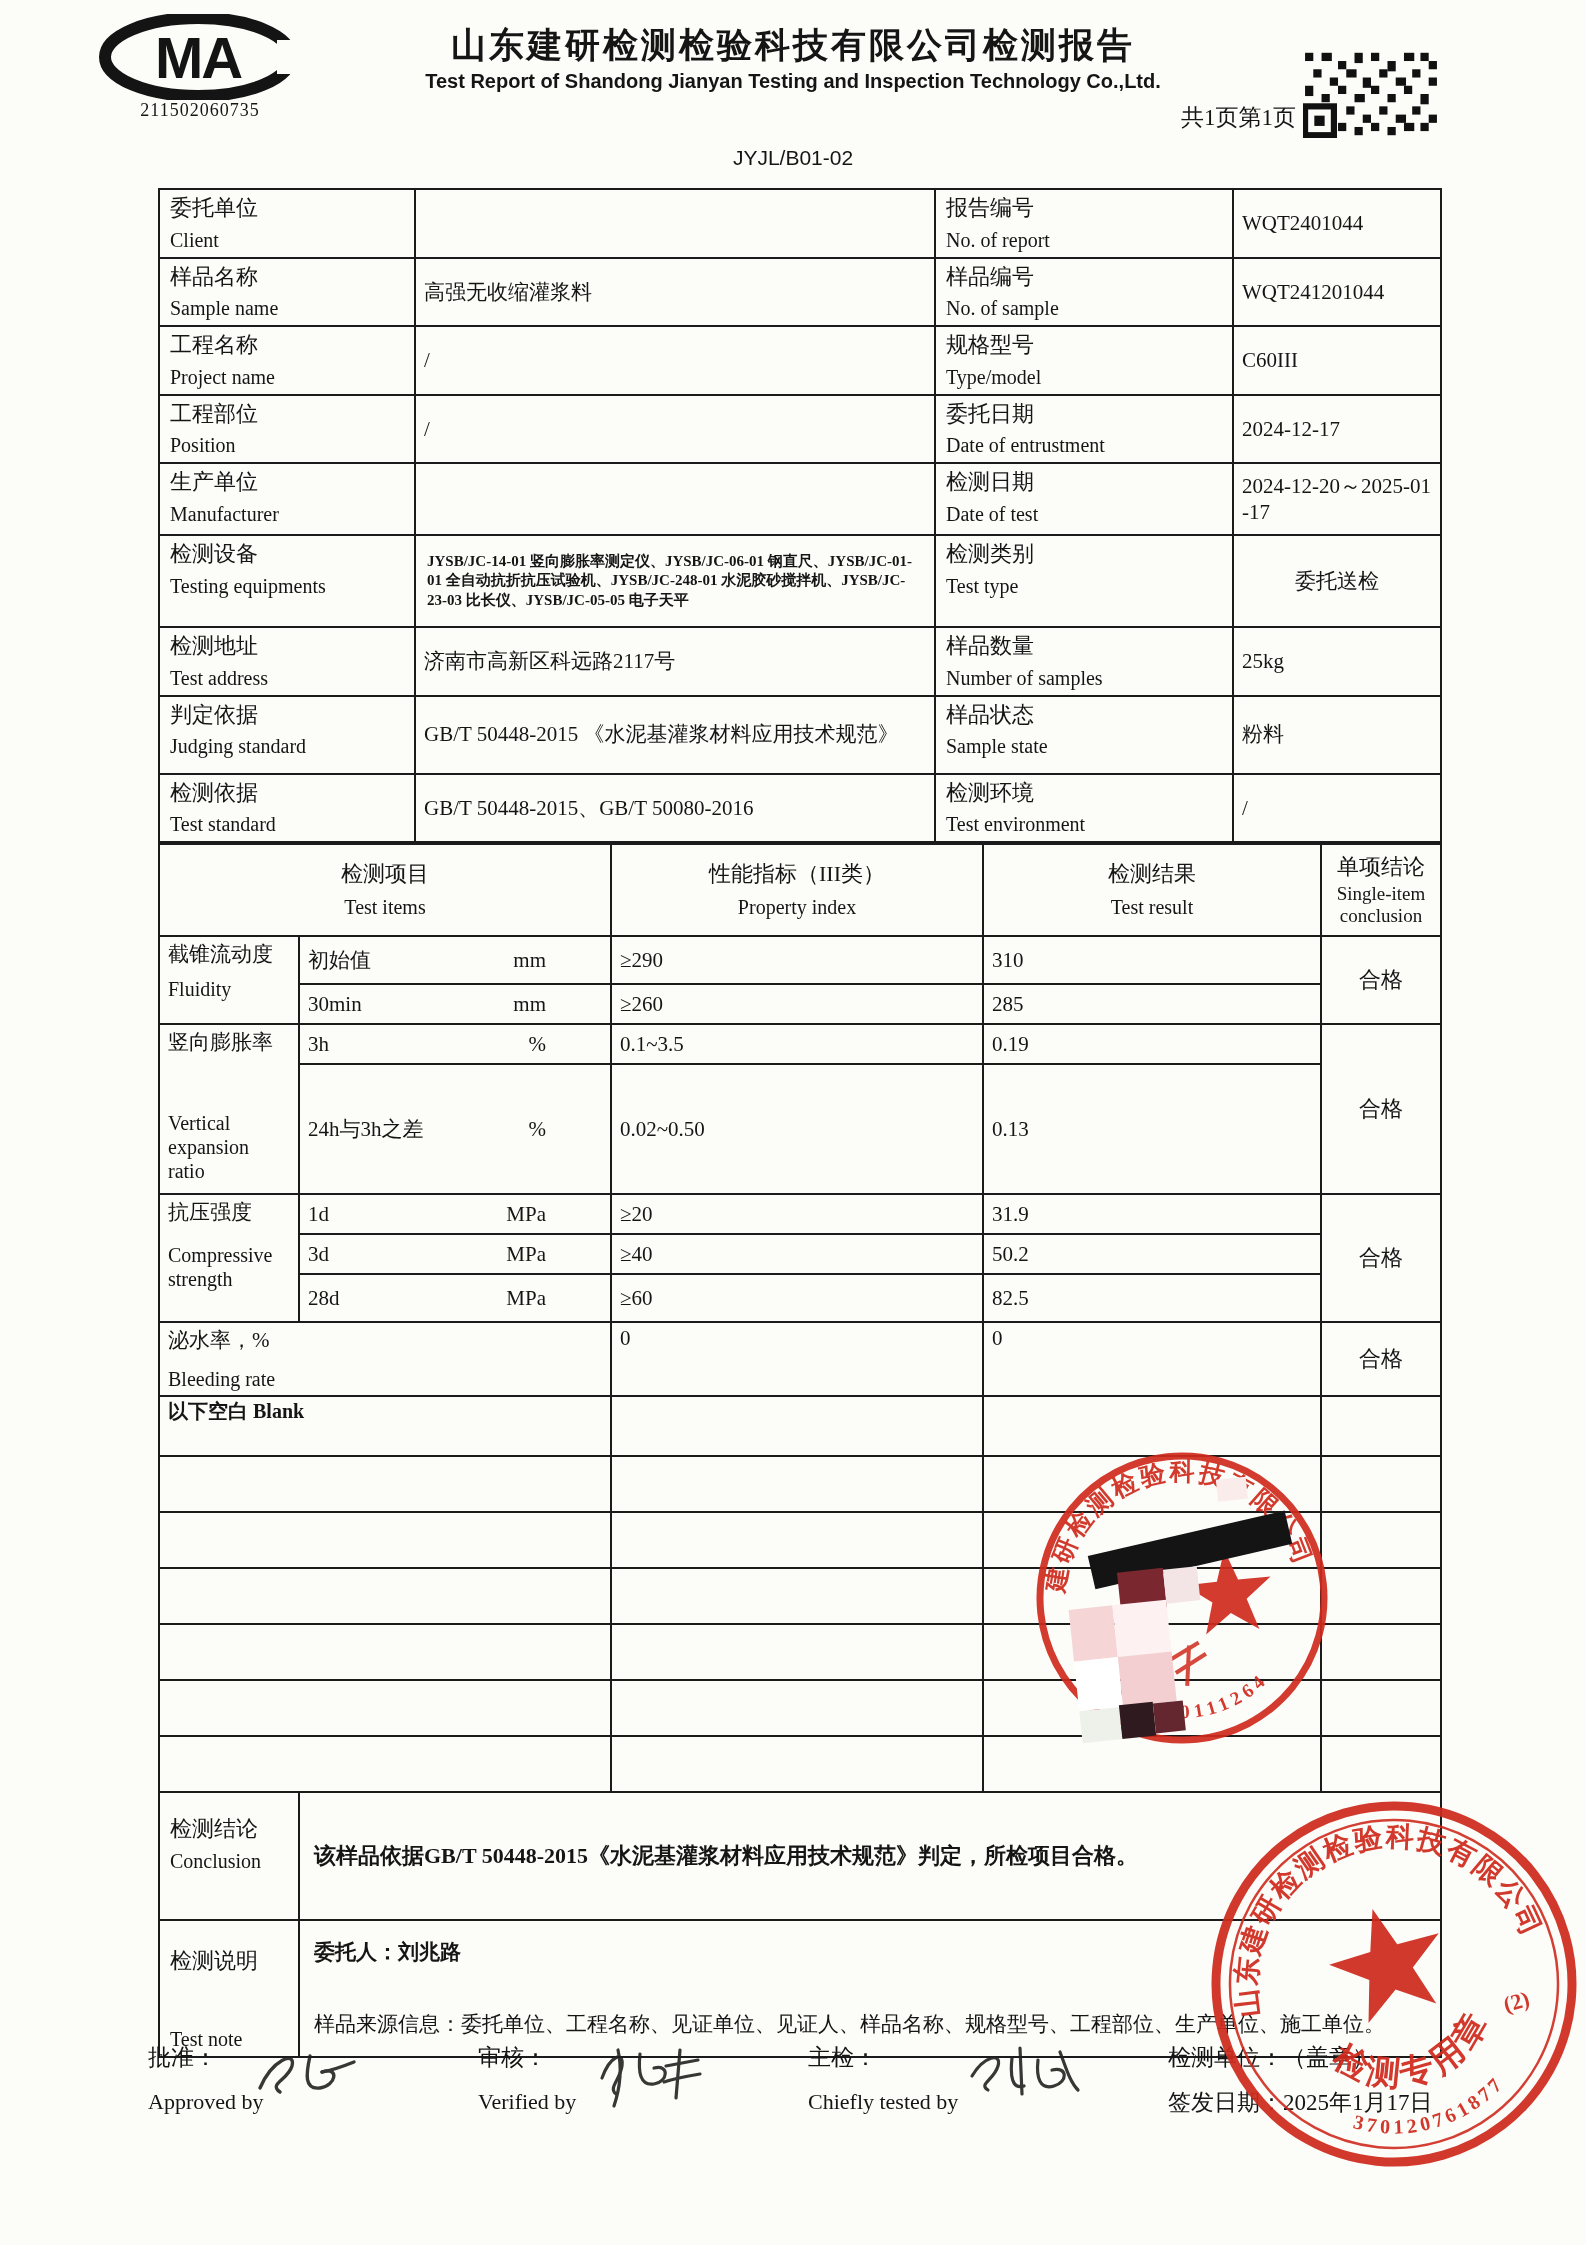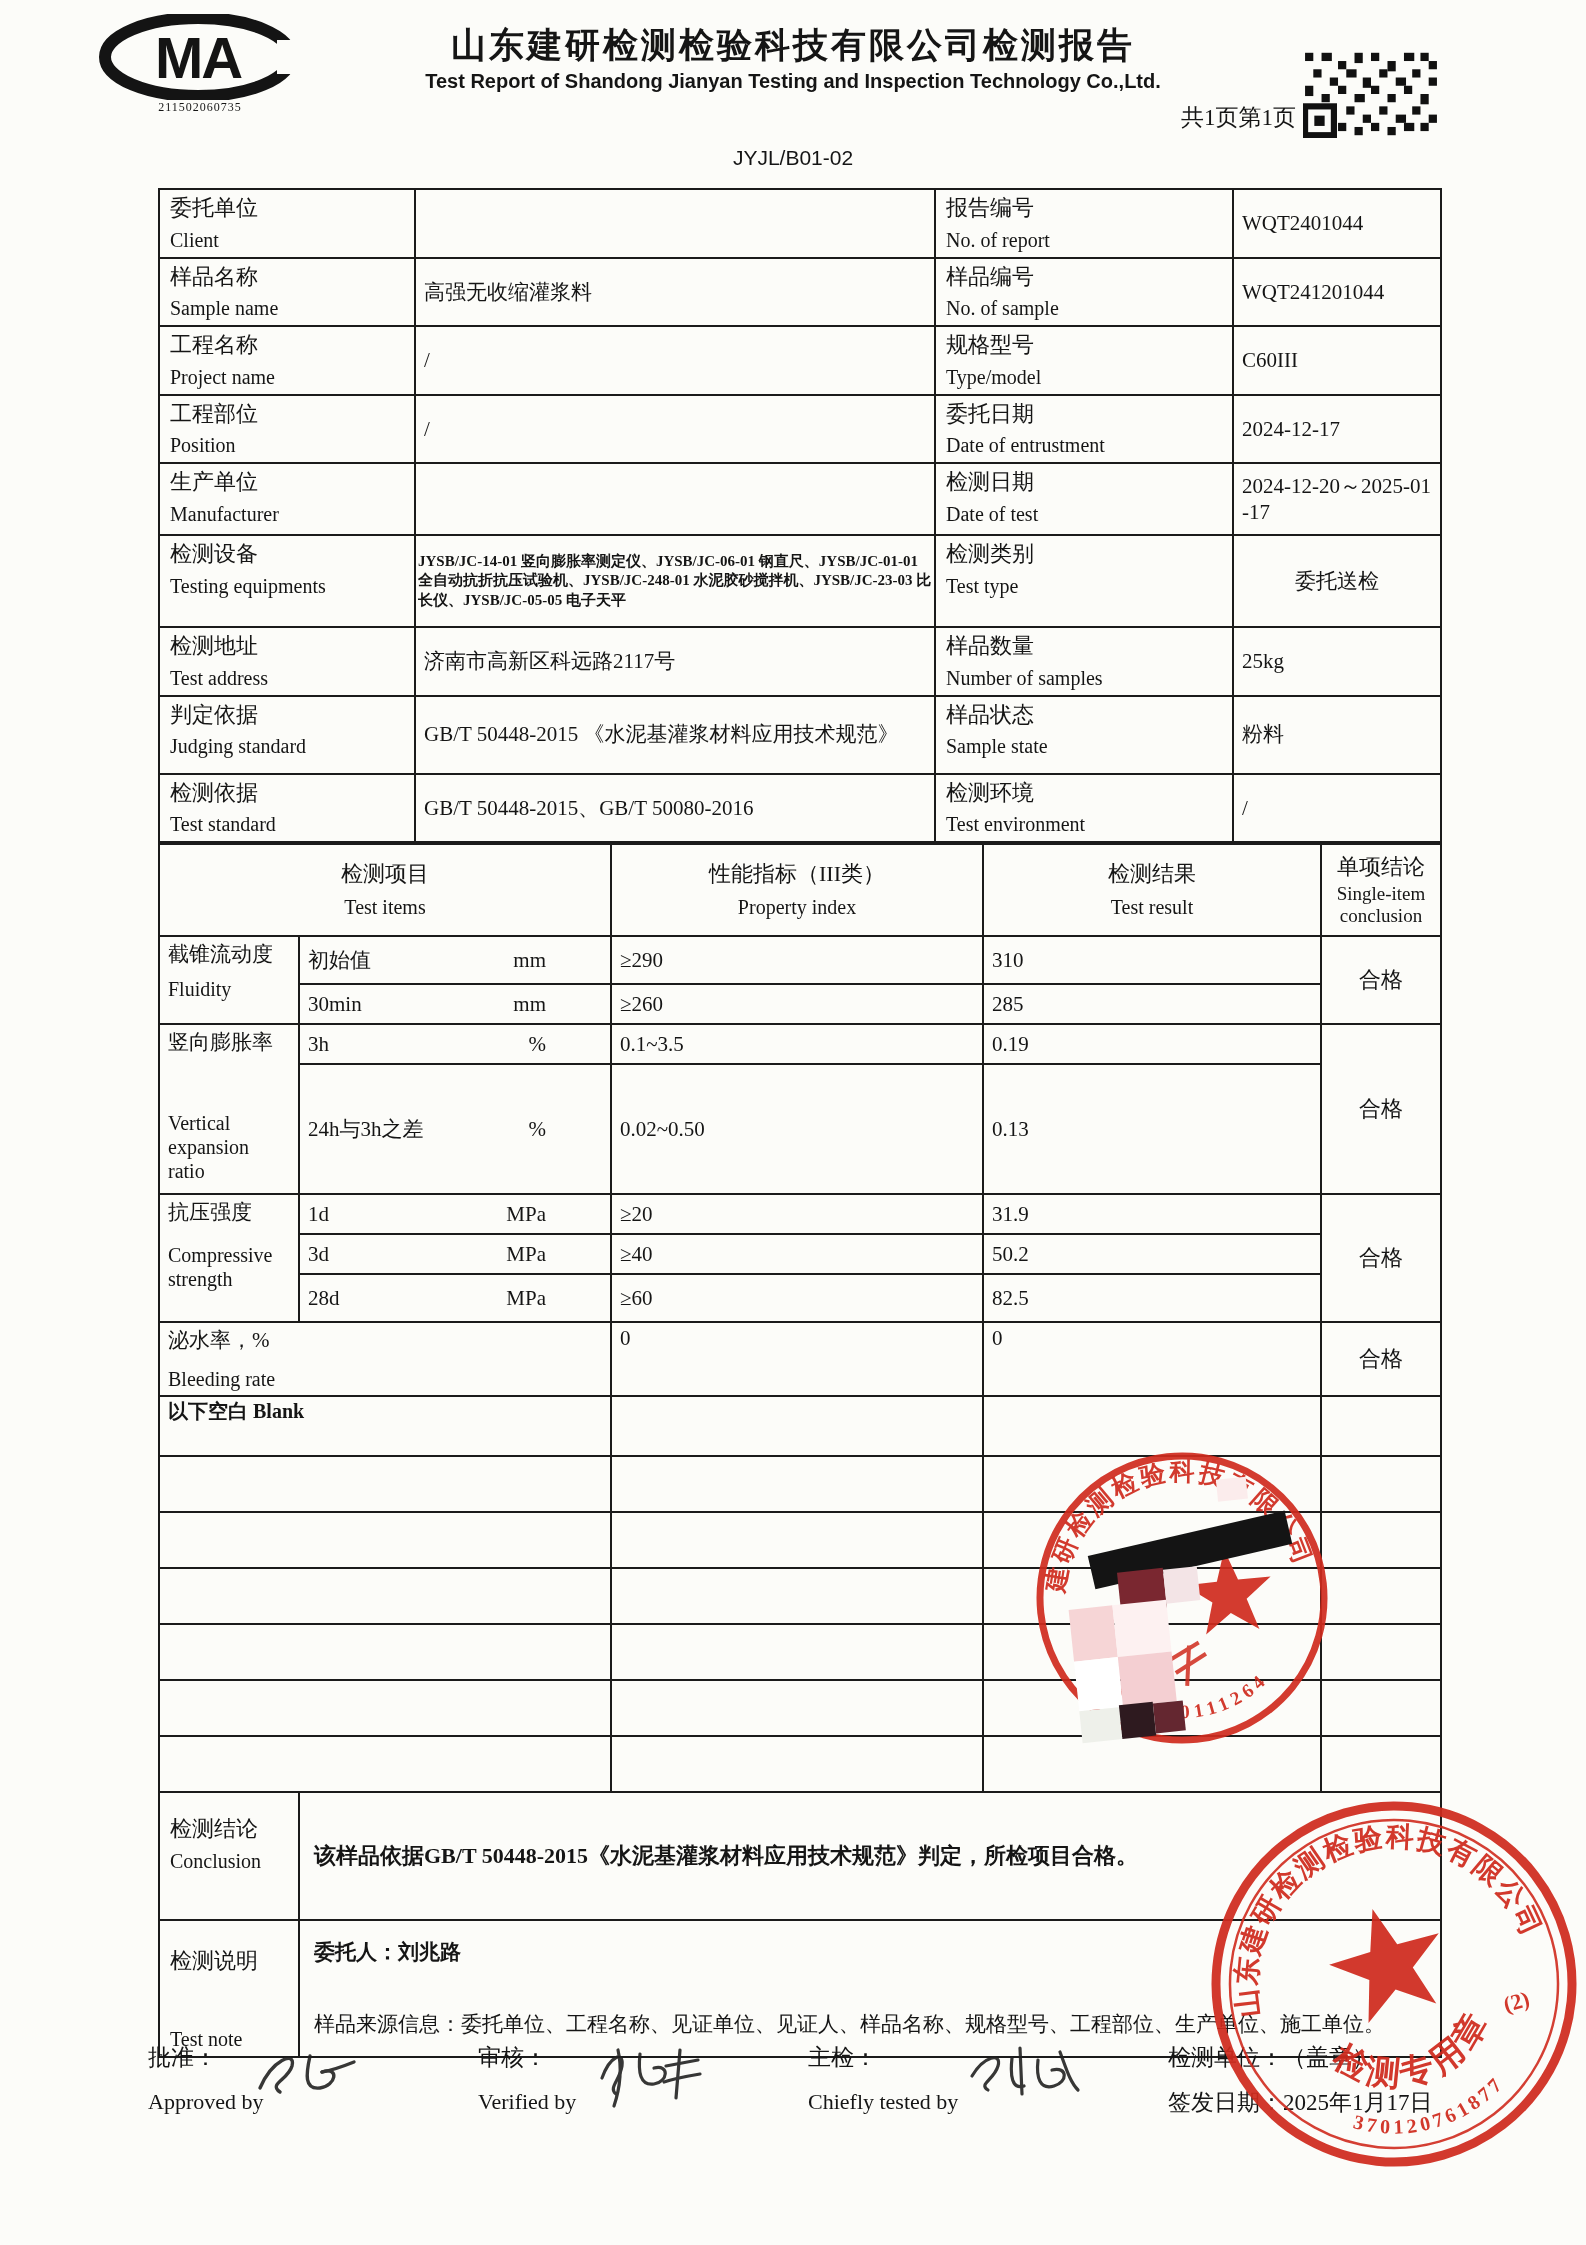--- a/index.html
+++ b/index.html
@@ -1,40 +1,40 @@
 <!DOCTYPE html>
 <html><head>
 <meta charset="utf-8">
 <style>
   html,body{margin:0;padding:0;background:#9a9a9a;}
   .page{position:relative;width:1586px;height:2245px;margin:0 auto;background:#fcfcf9;
         font-family:"Liberation Serif","DejaVu Serif",serif;color:#151515;overflow:hidden;}
   
   .cma{position:absolute;left:95px;top:14px;width:210px;text-align:center;}
-  .cma-num{font-size:12px;letter-spacing:1px;margin-top:-4px;}
+  .cma-num{font-size:18px;letter-spacing:1px;margin-top:-4px;}
   .title-cn{position:absolute;left:0;right:0;top:22px;text-align:center;
             font-size:35px;font-weight:700;letter-spacing:3px;}
   .title-en{position:absolute;left:0;right:0;top:70px;text-align:center;
             font-family:"Liberation Sans","DejaVu Sans",sans-serif;font-size:20px;font-weight:700;}
   .doc-code{position:absolute;left:0;right:0;top:146px;text-align:center;
             font-family:"Liberation Sans","DejaVu Sans",sans-serif;font-size:21px;}
   .page-info{position:absolute;right:290px;top:102px;font-size:23px;}
   .qr{position:absolute;left:1303px;top:50px;width:136px;height:88px;}
   
   .tbl-wrap{position:absolute;left:158px;top:188px;width:1282px;}
   table{border-collapse:collapse;table-layout:fixed;width:1282px;}
   td{border:2.5px solid #1b1b1b;padding:2px 8px;vertical-align:middle;
      font-size:21px;line-height:1.25;overflow:hidden;}
   .lab{padding:4px 6px 4px 10px;}
   .lab .cn{font-size:22px;}
   .lab .en{font-size:20px;margin-top:6px;}
   .lab{vertical-align:top;}
   .val{font-size:21px;}
   .wrap-any{word-break:break-all;}
-  .small{font-size:15px;line-height:1.3;font-weight:600;padding:3px 2px;}
+  .small{font-size:15px;line-height:1.3;font-weight:600;padding:3px 11px;}
   .hc{text-align:center;font-size:22px;}
   .he{text-align:center;font-size:20px;margin-top:8px;}
   .he2{text-align:center;font-size:19px;margin-top:2px;line-height:1.15;}
   .gname{vertical-align:top;padding-top:4px;}
   .gname .gen{font-size:20px;margin-top:10px;line-height:1.2;}
   .sub-cell{display:flex;justify-content:space-between;padding-right:56px;align-items:center;}
   .conc{text-align:center;font-size:22px;}
   .vt{vertical-align:top;}
   .blankcell{font-size:20px;font-weight:600;vertical-align:top;}
   .concl-text{font-size:22px;font-weight:600;padding-left:14px;}

